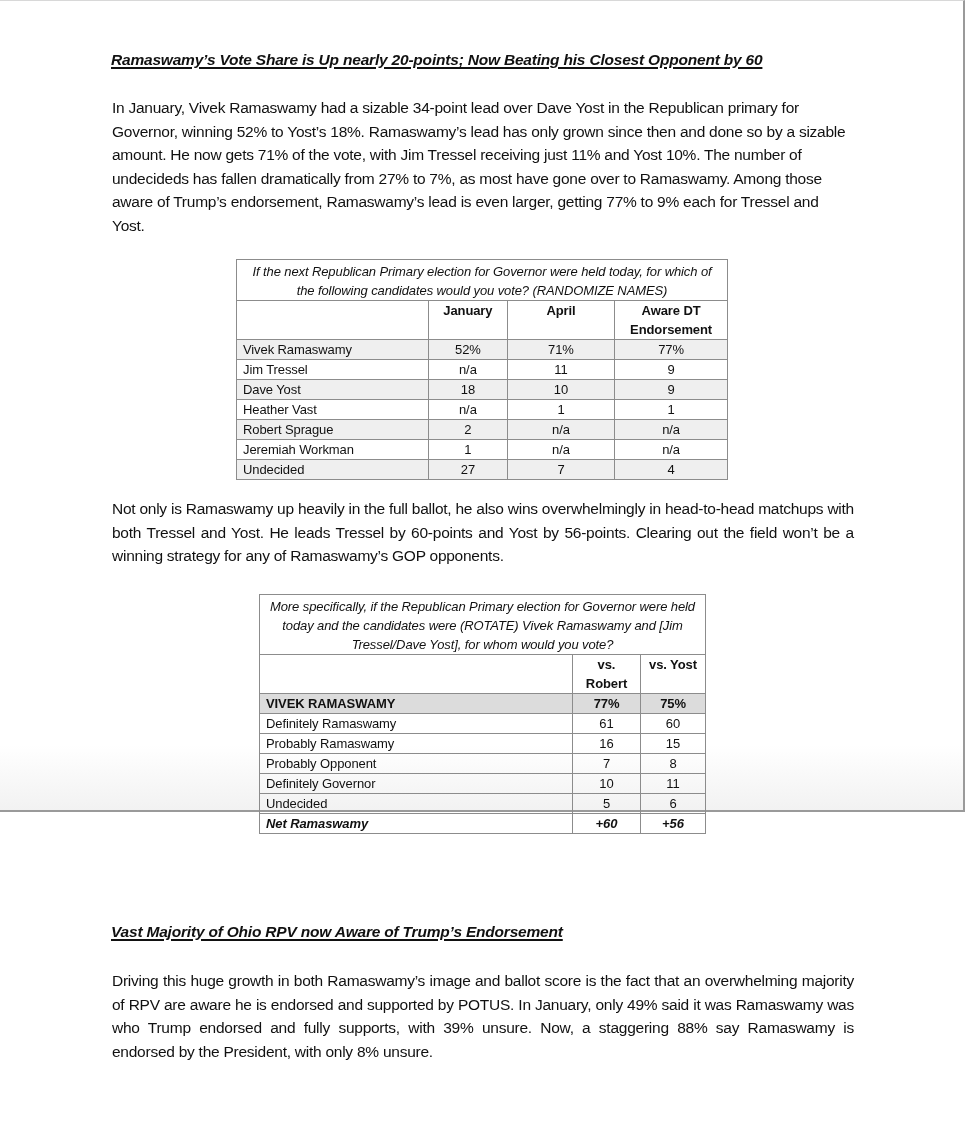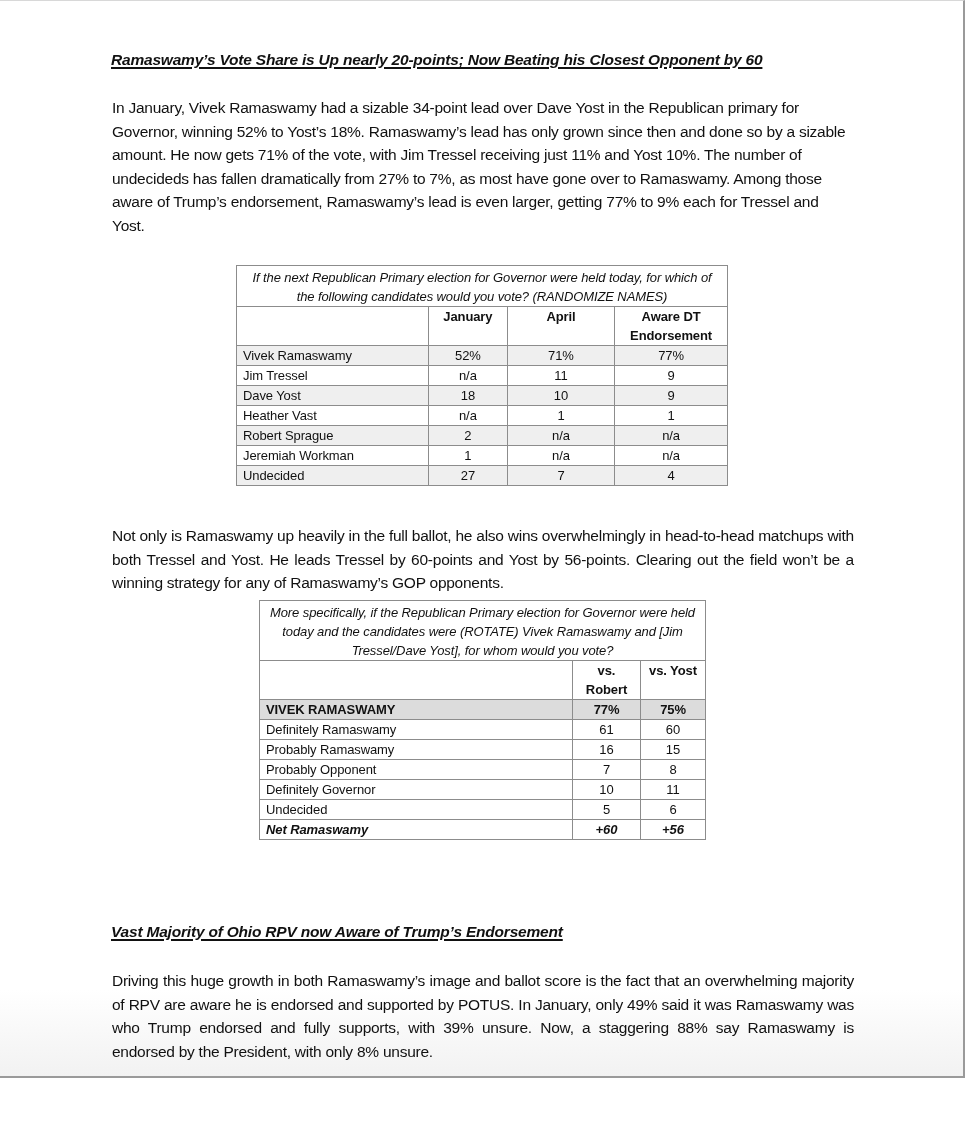--- a/index.html
+++ b/index.html
@@ -3,40 +3,39 @@
 <meta charset="utf-8">
 <style>
   html, body { margin: 0; padding: 0; }
   body {
     width: 968px; height: 1132px; position: relative; overflow: hidden;
     background: #ffffff;
     font-family: "Liberation Sans", sans-serif;
     color: #111;
   }
   .page {
-    position: absolute; left: 0; top: 0; width: 965px; height: 1078px;
+    position: absolute; left: 0; top: 0; width: 965px; height: 812px;
     border-right: 2px solid #9a9a9a; border-bottom: 2px solid #9a9a9a;
     border-top: 1px solid #d8d8d8;
     box-sizing: border-box;
     background: linear-gradient(#ffffff 0%, #ffffff 92%, #f2f2f2 100%);
   }
   .heading {
     position: absolute; left: 111px; font-size: 15.5px; font-weight: bold; font-style: italic;
     text-decoration: underline; text-decoration-thickness: 1.5px; text-underline-offset: 2px;
     letter-spacing: -0.2px; white-space: nowrap;
   }
   .para {
     position: absolute; left: 112px; width: 742px; font-size: 15.5px; line-height: 23.5px;
     letter-spacing: -0.25px;
   }
   .para.justify { text-align: justify; text-align-last: left; }
   table.poll {
     position: absolute; border-collapse: collapse; font-size: 13px;
     letter-spacing: -0.1px;
-    margin-top: 6px;
   }
   table.poll td, table.poll th {
     border: 1px solid #8c8c8c; padding: 0 6px; height: 19px; line-height: 19px;
   }
   table.poll .q {
     font-style: italic; text-align: center; font-weight: normal; line-height: 19px;
     padding: 2px 6px 0 6px; height: auto;
   }
   table.poll th.col { font-weight: bold; text-align: center; vertical-align: top; line-height: 19px; padding-top: 0; }
   table.poll td.num { text-align: center; }
@@ -104,21 +103,21 @@
     </tr>
     <tr class="shade">
       <td>Undecided</td>
       <td class="num">27</td>
       <td class="num">7</td>
       <td class="num">4</td>
     </tr>
   </tbody>
     </table>
 
-  <div class="para justify" style="top:523px;">Not only is Ramaswamy up heavily in the full ballot, he also wins overwhelmingly in head-to-head matchups with both Tressel and Yost. He leads Tressel by 60-points and Yost by 56-points. Clearing out the field won’t be a winning strategy for any of Ramaswamy’s GOP opponents.</div>
+  <div class="para justify" style="top:496px;">Not only is Ramaswamy up heavily in the full ballot, he also wins overwhelmingly in head-to-head matchups with both Tressel and Yost. He leads Tressel by 60-points and Yost by 56-points. Clearing out the field won’t be a winning strategy for any of Ramaswamy’s GOP opponents.</div>
 
   <table class="poll" id="t2">
     <tbody>
         <tr>
       <td class="q" colspan="3">More specifically, if the Republican Primary election for Governor were held today and the candidates were (ROTATE) Vivek Ramaswamy and [Jim Tressel/Dave Yost], for whom would you vote?</td>
     </tr>
     <tr>
       <th style="width:300px;"></th>
       <th class="col" style="width:55px; height:38px;">vs. Robert</th>
       <th class="col" style="width:52px;">vs. Yost</th>

